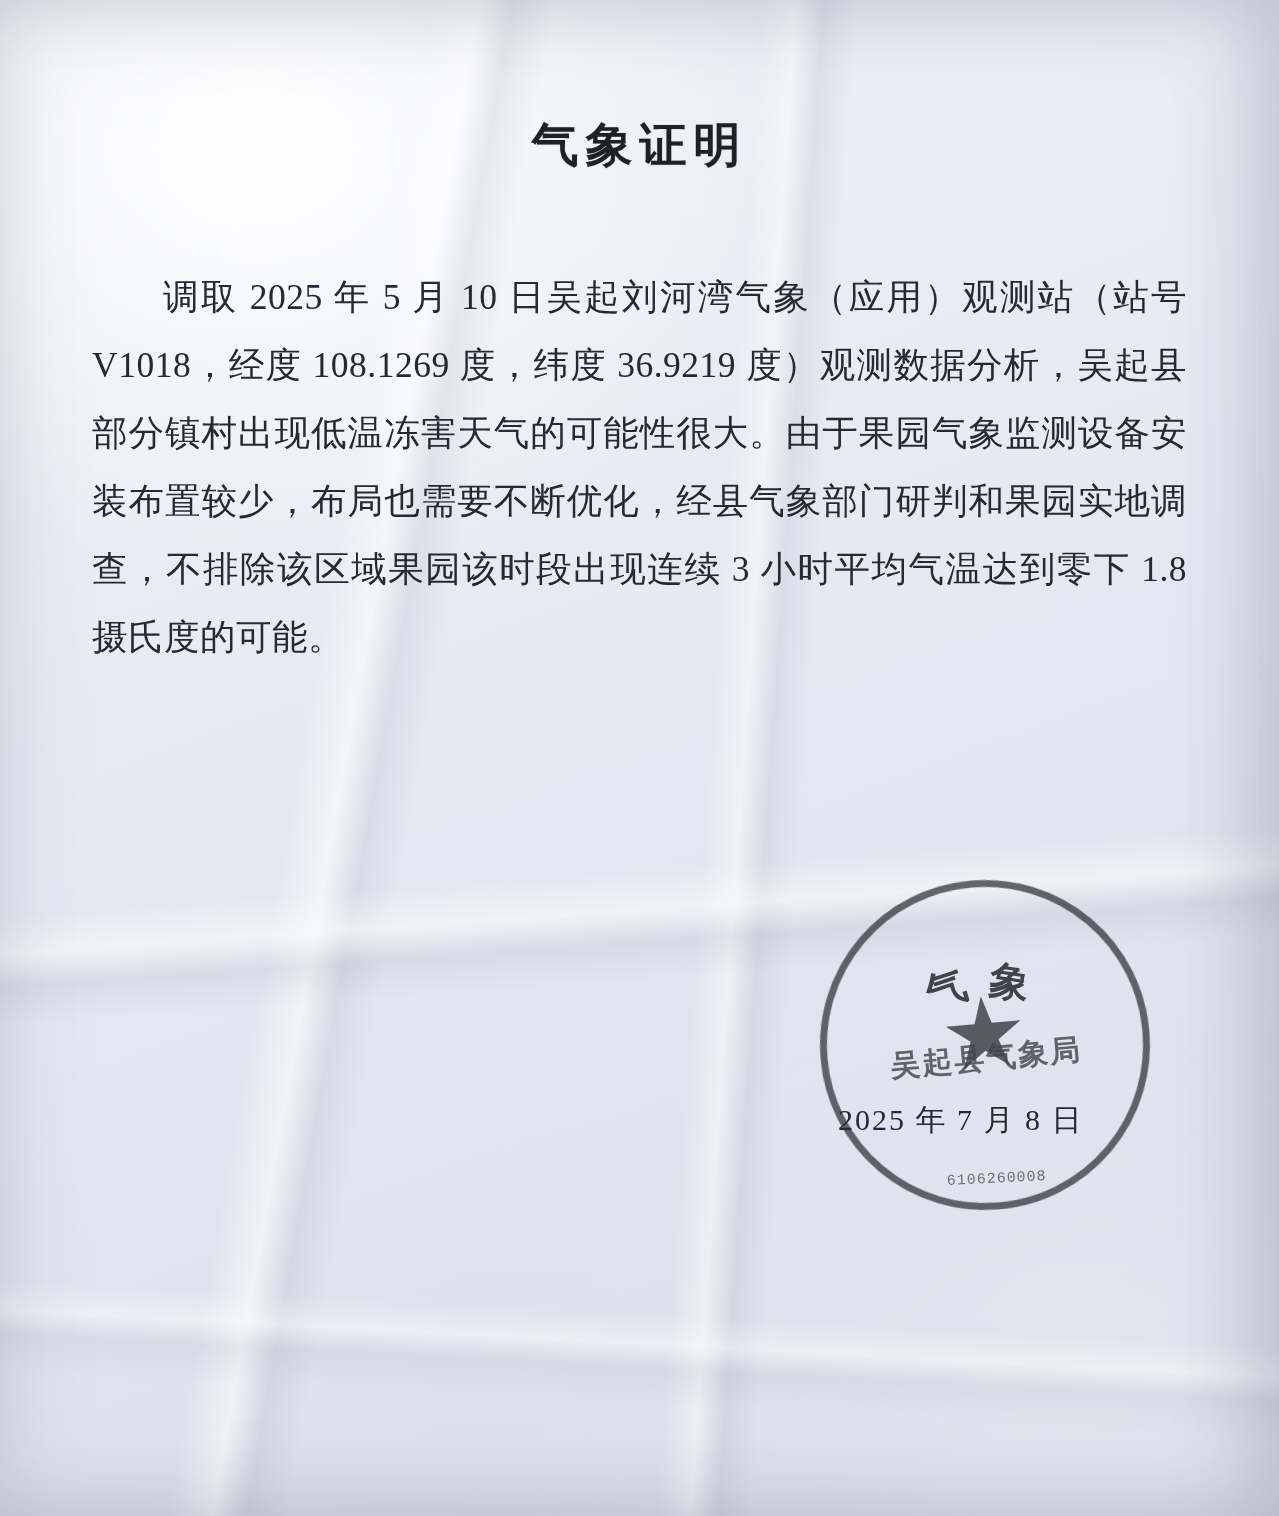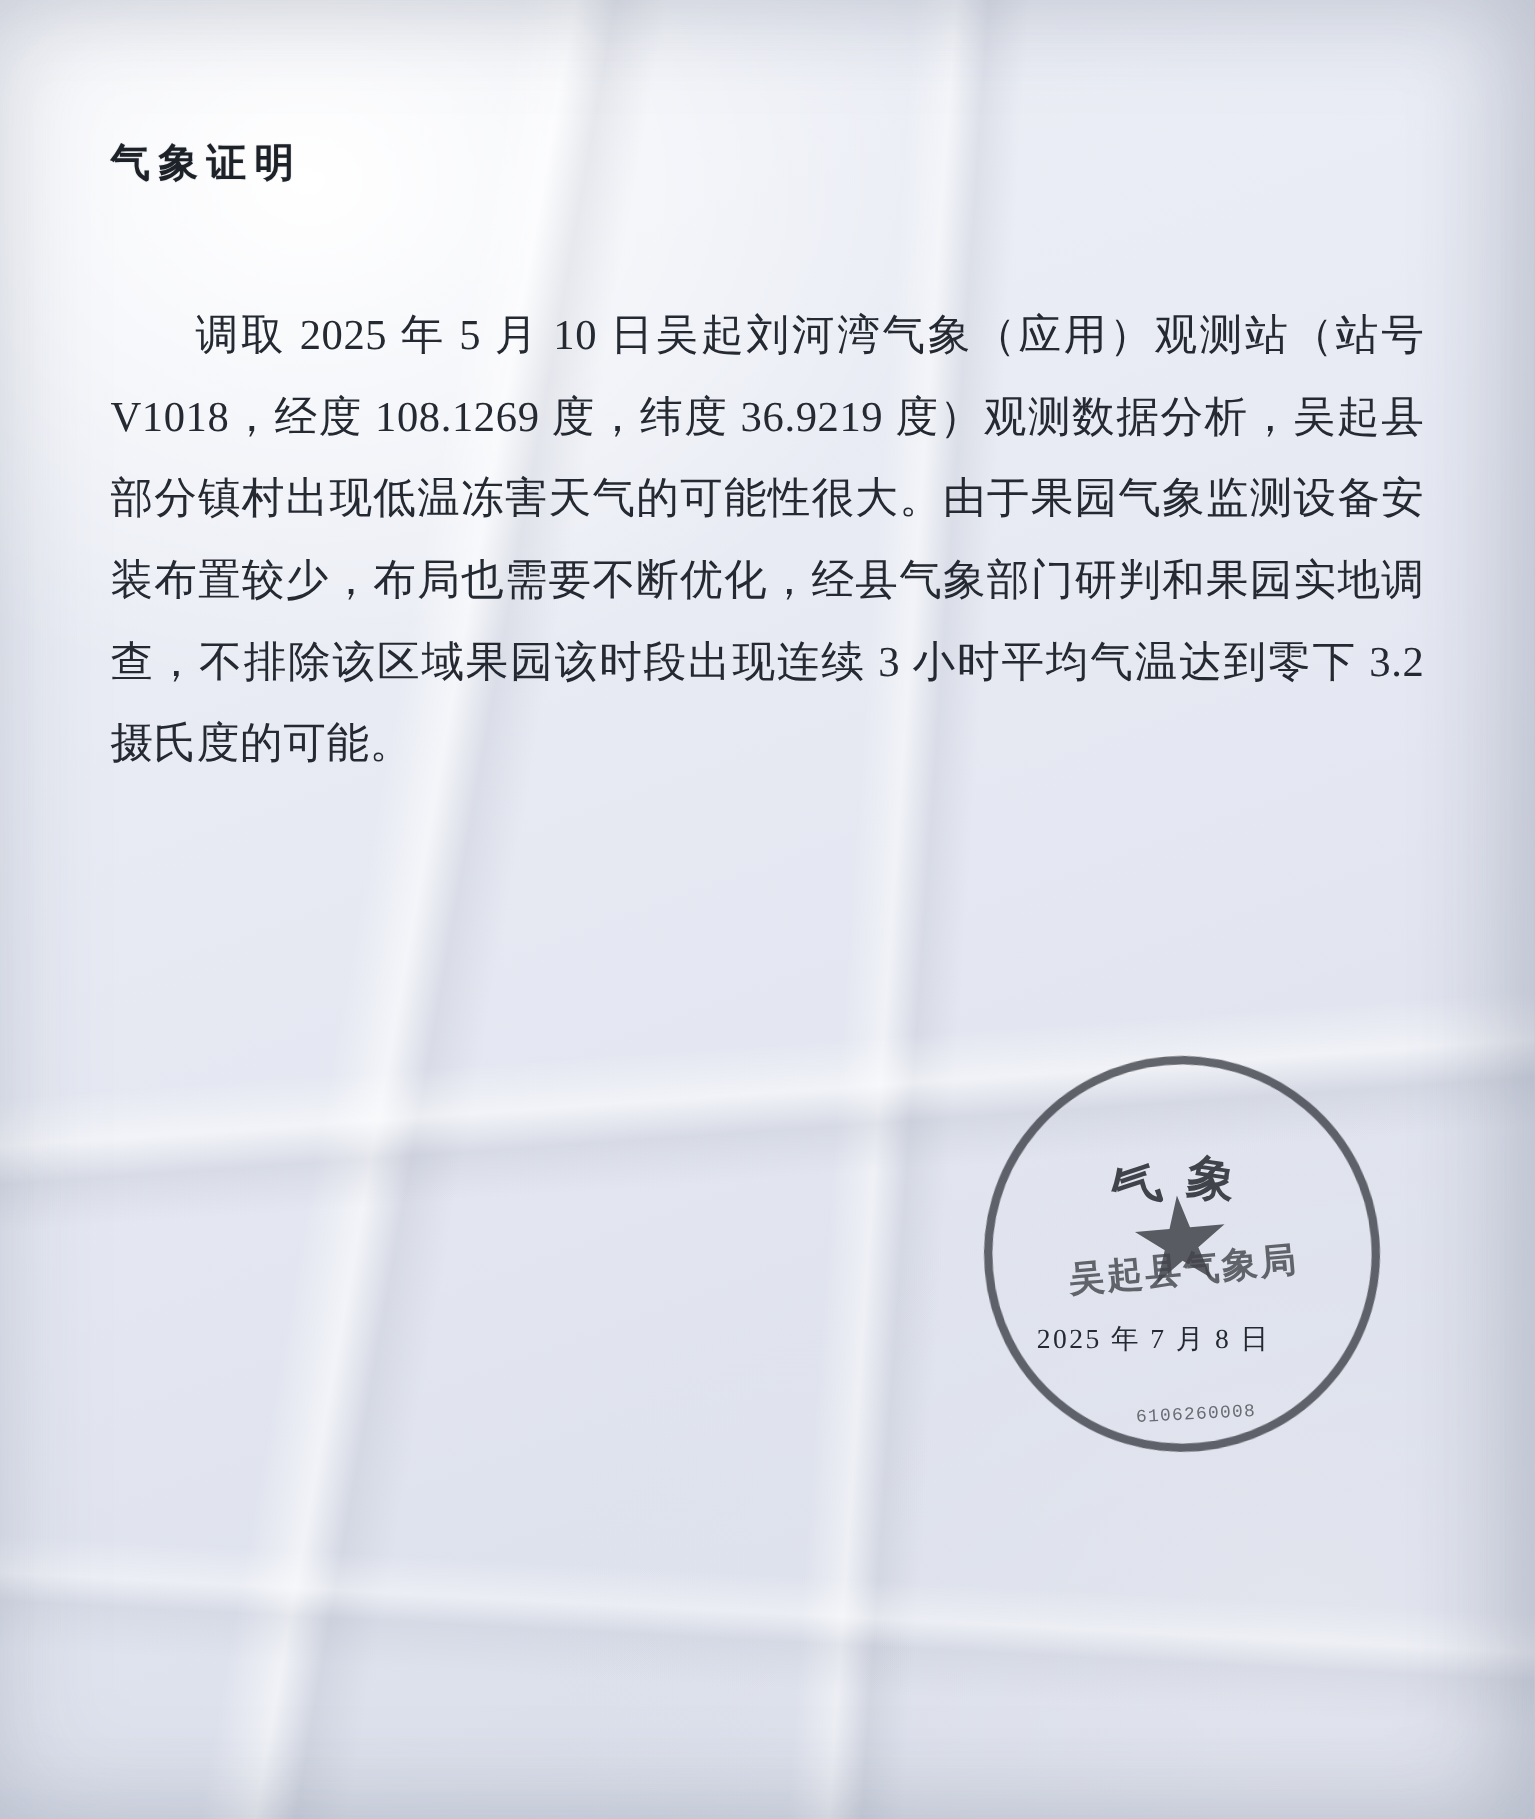--- a/index.html
+++ b/index.html
@@ -71,21 +71,22 @@
   }
 
   
   .doc {
     position: relative;
     z-index: 3;
     padding: 96px 92px 0 92px;
     color: #22262e;
   }
   .doc-title {
-    font-size: 33px;
+    text-align: center;
+    font-size: 47px;
     font-weight: bold;
     letter-spacing: 7px;
     margin: 18px 0 0 0;
     color: #1d2128;
     text-shadow: 0 0 1px rgba(40,44,54,0.35);
   }
   .body-block {
     margin-top: 86px;
     font-size: 35.5px;
     line-height: 68px;
@@ -168,44 +169,44 @@
     font-size: 15px;
     letter-spacing: 1px;
     color: #2b2d34;
     opacity: 0.75;
     font-family: "Liberation Mono", monospace;
     transform: rotate(2deg);
   }
   
   .seal-date {
     position: absolute;
-    left: 864px;
+    left: 838px;
     top: 1100px;
     z-index: 5;
-    font-size: 23px;
+    font-size: 30px;
     letter-spacing: 2px;
     color: #242932;
   }
 </style>
 </head>
 <body>
 
 <div id="paper">
 
   <div class="crease crease-v1"></div>
   <div class="crease crease-v2"></div>
   <div class="crease crease-h1"></div>
   <div class="crease crease-h2"></div>
   <div class="edge-shadow"></div>
 
   <div class="doc">
     <h1 class="doc-title">气象证明</h1>
 
     <div class="body-block">
-      <p class="para">调取 2025 年 5 月 10 日吴起刘河湾气象（应用）观测站（站号 V1018，经度 108.1269 度，纬度 36.9219 度）观测数据分析，吴起县部分镇村出现低温冻害天气的可能性很大。由于果园气象监测设备安装布置较少，布局也需要不断优化，经县气象部门研判和果园实地调查，不排除该区域果园该时段出现连续 3 小时平均气温达到零下 3.2 摄氏度的可能。</p>
+      <p class="para">调取 2025 年 5 月 10 日吴起刘河湾气象（应用）观测站（站号 V1018，经度 108.1269 度，纬度 36.9219 度）观测数据分析，吴起县部分镇村出现低温冻害天气的可能性很大。由于果园气象监测设备安装布置较少，布局也需要不断优化，经县气象部门研判和果园实地调查，不排除该区域果园该时段出现连续 3 小时平均气温达到零下 1.8 摄氏度的可能。</p>
     </div>
   </div>
 
   <div class="seal-wrap">
     <div class="seal-circle"></div>
     <div class="seal-arc-text">
       <svg viewBox="0 0 330 330" aria-hidden="true">
         <defs>
           <path id="arcpath" d="M 48 196 A 125 125 0 0 1 282 196" fill="none"></path>
         </defs>

